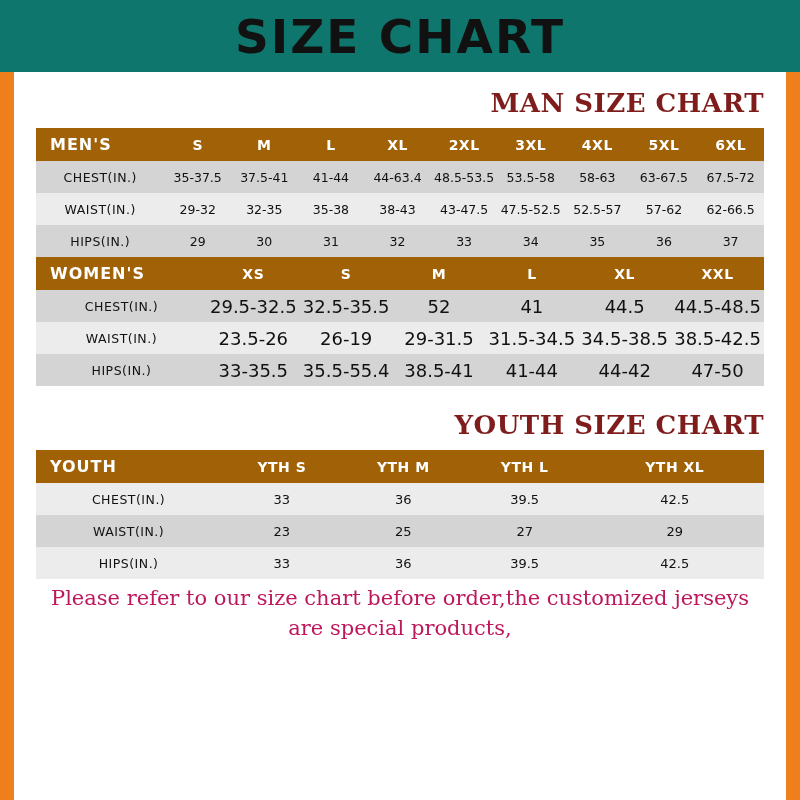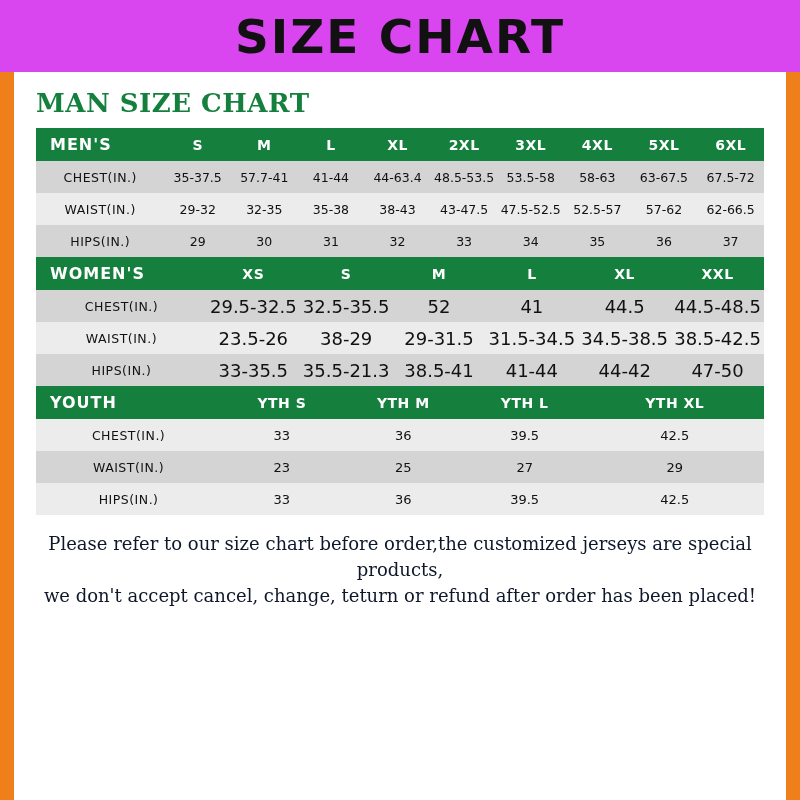--- a/index.html
+++ b/index.html
@@ -17,65 +17,65 @@
     position: relative;
     width: 800px;
     height: 800px;
     box-sizing: border-box;
     border-left: 14px solid #ef7f1a;
     border-right: 14px solid #ef7f1a;
     background: #ffffff;
   }
   .banner {
     height: 72px;
-    background: #d946ef;
+    background: #0f766e;
     display: flex;
     align-items: center;
     justify-content: center;
     margin: 0 -14px;
   }
   .banner-title {
     font-family: "DejaVu Sans", sans-serif;
     font-weight: bold;
     font-size: 47px;
     letter-spacing: 2px;
     color: #111111;
     line-height: 1;
   }
   .content {
     padding: 0 22px;
   }
   .section-title {
-    text-align: left;
+    text-align: right;
     font-family: "DejaVu Serif", serif;
     font-weight: bold;
     font-size: 26px;
     letter-spacing: 0.5px;
-    color: #15803d;
+    color: #7f1d1d;
   }
   .t-man { margin: 16px 0 10px; }
   .t-women { margin: 22px 0 10px; }
   .t-youth { margin: 24px 0 10px; }
 
   table.size-table {
     width: 100%;
     border-collapse: collapse;
     table-layout: fixed;
   }
   table.size-table th,
   table.size-table td {
     text-align: center;
     font-size: 12.5px;
     color: #111111;
     font-family: "DejaVu Sans", sans-serif;
     padding: 0;
   }
   
   table.size-table thead tr {
-    background: #15803d;
+    background: #a16207;
   }
   table.size-table thead th {
     color: #ffffff;
     height: 33px;
     font-weight: bold;
     font-size: 14px;
     letter-spacing: 0.5px;
   }
   table.size-table thead th.lead {
     text-align: left;
@@ -102,26 +102,26 @@
 
   .women-table thead th { height: 38px; }
   .women-table tbody tr { height: 30px; }
   .women-table thead th.lead { font-size: 17px; }
   .women-table tbody td { font-size: 18px; }
 
   .men-table thead th { height: 32px; }
   .men-table tbody tr { height: 25px; }
 
   .notice {
-    margin-top: 16px;
+    margin-top: 4px;
     padding: 0 4px;
     text-align: center;
-    color: #0f172a;
+    color: #be185d;
     font-family: "DejaVu Serif", serif;
-    font-size: 18px;
+    font-size: 21px;
     line-height: 1.45;
   }
 </style>
 </head>
 <body>
 
 <div class="page">
 
   <div class="banner">
     <div class="banner-title">SIZE CHART</div>
@@ -142,21 +142,21 @@
           <th style="width:9.3%">3XL</th>
           <th style="width:9.3%">4XL</th>
           <th style="width:9.3%">5XL</th>
           <th style="width:9.3%">6XL</th>
         </tr>
       </thead>
       <tbody>
         <tr class="odd">
           <td class="lead">CHEST(IN.)</td>
           <td>35-37.5</td>
-          <td>57.7-41</td>
+          <td>37.5-41</td>
           <td>41-44</td>
           <td>44-63.4</td>
           <td>48.5-53.5</td>
           <td>53.5-58</td>
           <td>58-63</td>
           <td>63-67.5</td>
           <td>67.5-72</td>
         </tr>
         <tr class="even">
           <td class="lead">WAIST(IN.)</td>
@@ -203,38 +203,39 @@
           <td>29.5-32.5</td>
           <td>32.5-35.5</td>
           <td>52</td>
           <td>41</td>
           <td>44.5</td>
           <td>44.5-48.5</td>
         </tr>
         <tr class="even">
           <td class="lead">WAIST(IN.)</td>
           <td>23.5-26</td>
-          <td>38-29</td>
+          <td>26-19</td>
           <td>29-31.5</td>
           <td>31.5-34.5</td>
           <td>34.5-38.5</td>
           <td>38.5-42.5</td>
         </tr>
         <tr class="odd">
           <td class="lead">HIPS(IN.)</td>
           <td>33-35.5</td>
-          <td>35.5-21.3</td>
+          <td>35.5-55.4</td>
           <td>38.5-41</td>
           <td>41-44</td>
           <td>44-42</td>
           <td>47-50</td>
         </tr>
       </tbody>
     </table>
 
+    <div class="section-title t-youth">YOUTH SIZE CHART</div>
     <table class="size-table youth-table">
       <thead>
         <tr>
           <th class="lead" style="width:24%">YOUTH</th>
           <th style="width:17%">YTH S</th>
           <th style="width:17%">YTH M</th>
           <th style="width:17%">YTH L</th>
           <th style="width:25%">YTH XL</th>
         </tr>
       </thead>
@@ -258,17 +259,16 @@
           <td>33</td>
           <td>36</td>
           <td>39.5</td>
           <td>42.5</td>
         </tr>
       </tbody>
     </table>
 
     <div class="notice">
       <div>Please refer to our size chart before order,the customized jerseys are special products,</div>
-      <div>we don't accept cancel, change, teturn or refund after order has been placed!</div>
     </div>
 
   </div>
 </div>
 
 </body></html>

